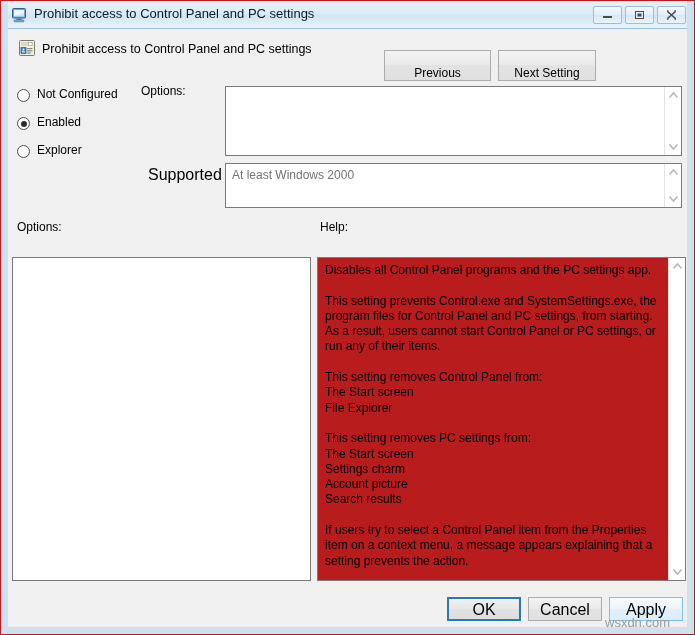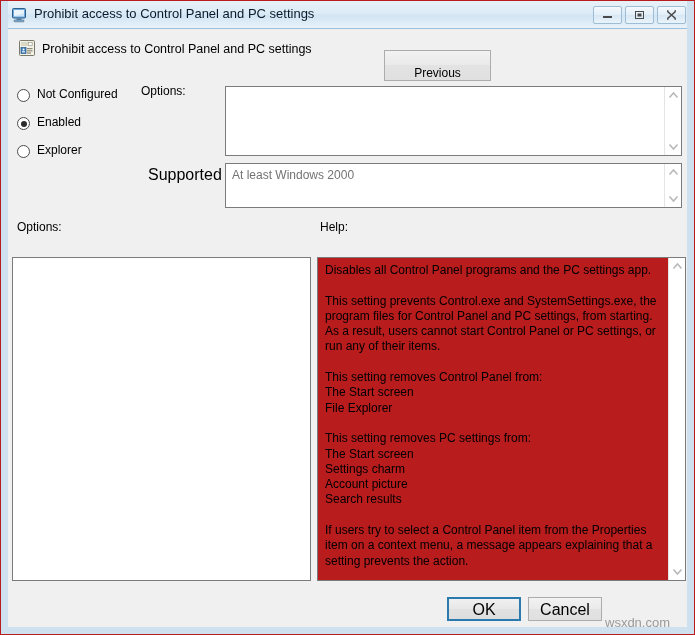--- a/index.html
+++ b/index.html
@@ -320,20 +320,21 @@
         <circle cx="5.5" cy="10.5" r="1" fill="#ffffff"></circle>
         <rect x="4" y="12.3" width="3" height="1" fill="#ffffff"></rect>
         <rect x="9" y="9" width="5.5" height="1.2" fill="#8a8a78"></rect>
         <rect x="9" y="11.2" width="5.5" height="1.2" fill="#8a8a78"></rect>
         <rect x="9" y="13.4" width="4" height="1.2" fill="#8a8a78"></rect>
       </svg>
     </span>
     <span id="policy-title">Prohibit access to Control Panel and PC settings</span>
 
     <button class="navbtn" id="btn-prev">Previous Setting</button>
+    <button class="navbtn" id="btn-next">Next Setting</button>
   </div>
 
   <div class="radio-row" id="radio-notconfig">
     <span class="radio-mark"></span>
     <span class="radio-label">Not Configured</span>
   </div>
   <div class="radio-row" id="radio-enabled">
     <span class="radio-mark checked"></span>
     <span class="radio-label">Enabled</span>
   </div>
@@ -408,16 +409,17 @@
       <span class="arrow down">
         <svg width="17" height="17" viewBox="0 0 17 17">
             <path d="M4.5 6.5 L8.5 11 L12.5 6.5" fill="none" stroke="#b9b9b9" stroke-width="1.6"></path>
           </svg>
       </span>
     </div>
   </div>
 
   <button class="dlgbtn" id="btn-ok">OK</button>
   <button class="dlgbtn" id="btn-cancel">Cancel</button>
+  <button class="dlgbtn" id="btn-apply">Apply</button>
 
   <span id="watermark">wsxdn.com</span>
 
 </div>
 
 </body></html>

